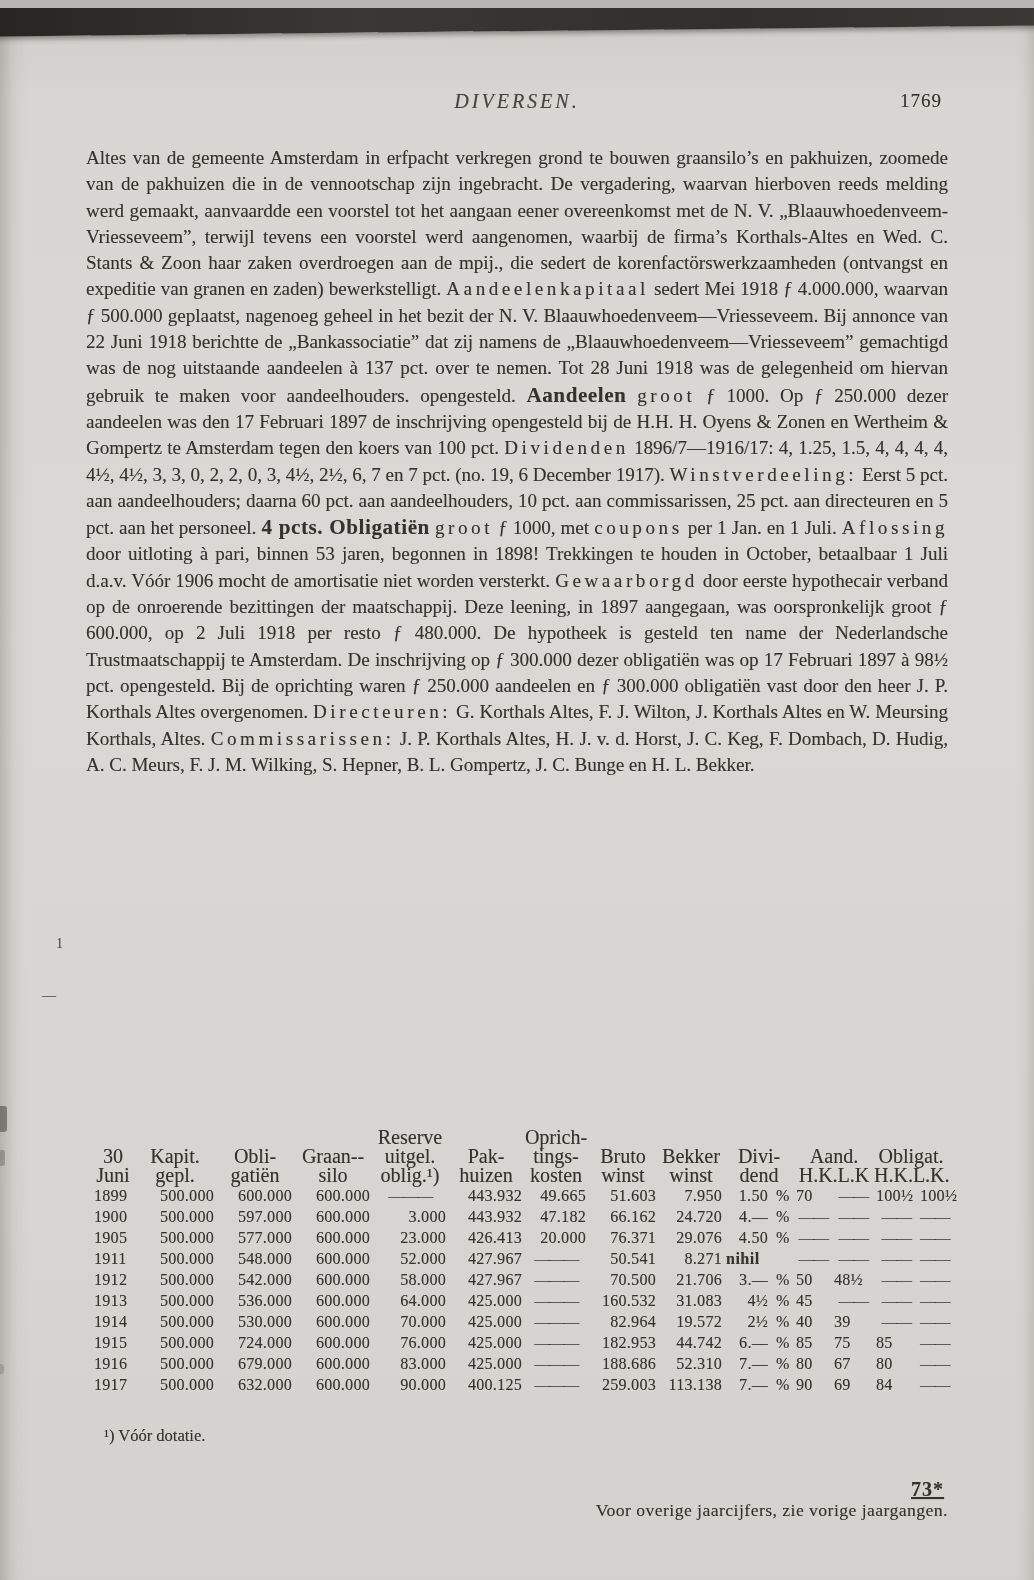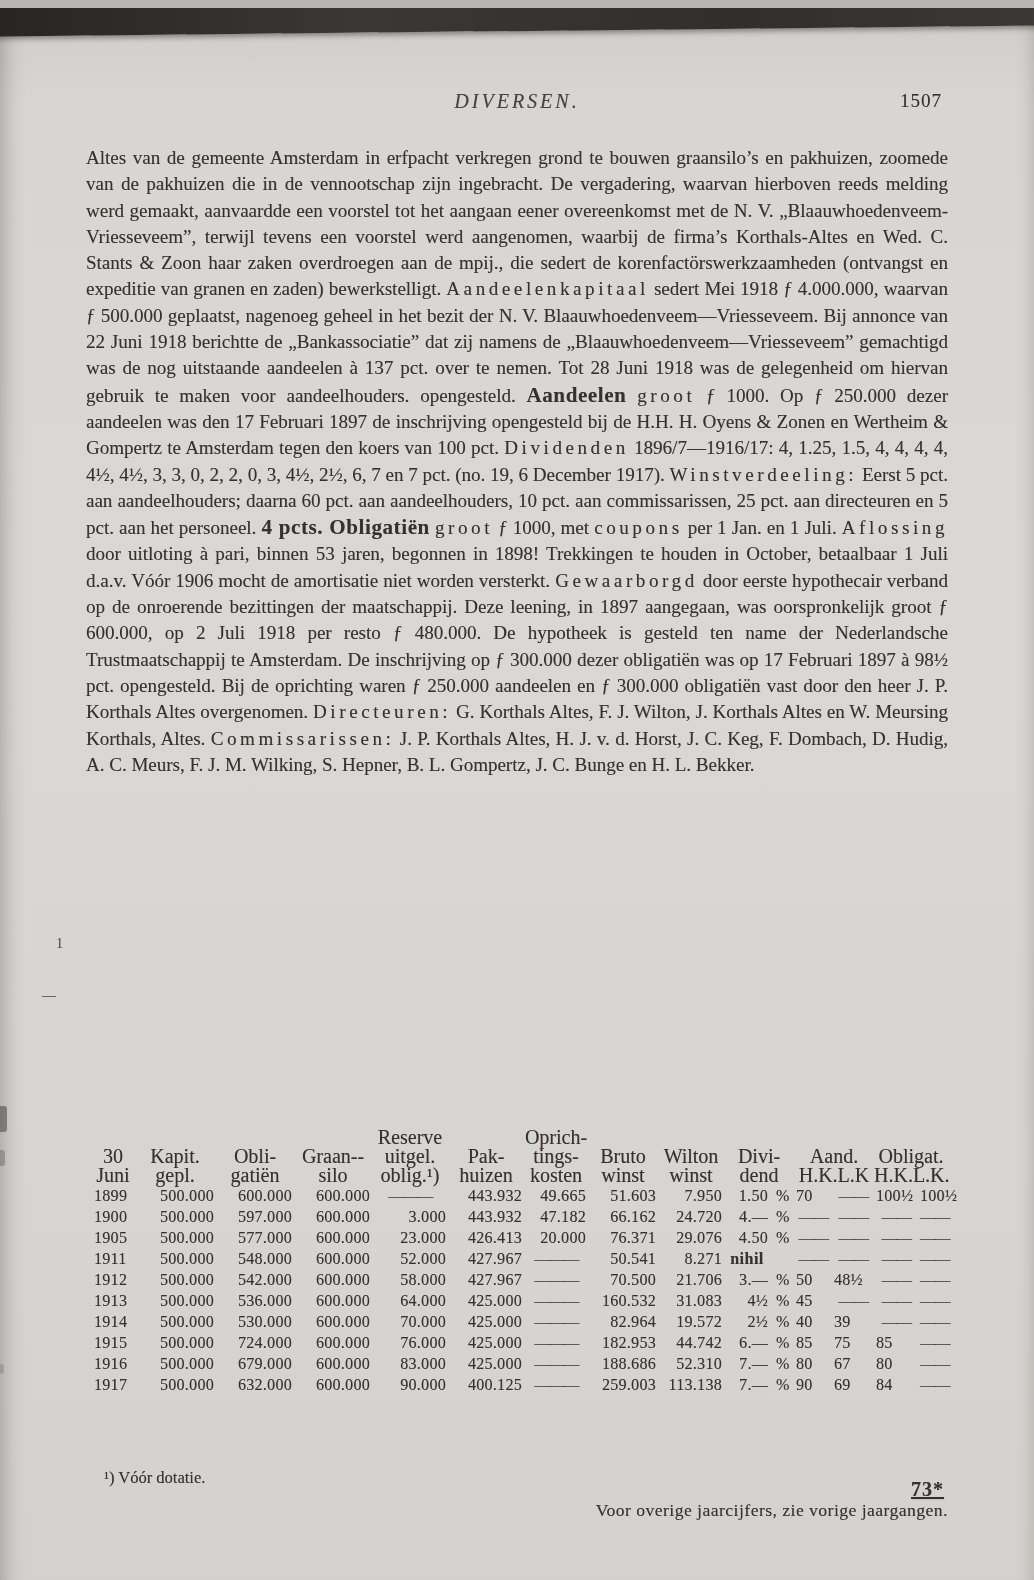--- a/index.html
+++ b/index.html
@@ -49,23 +49,23 @@
     white-space:nowrap;
   }
   .fin-table td{
     padding:0 2px;line-height:21px;white-space:nowrap;
     letter-spacing:0.3px;
   }
   td.al-r{text-align:right;}
   td.al-l{text-align:left;padding-left:6px;}
   td.al-c{}
   td.dash-cell{color:rgba(62,58,53,0.8);letter-spacing:-1.5px;text-align:center;}
-  td.nihil{font-weight:bold;text-align:center;letter-spacing:0.5px;}
+  td.nihil{font-weight:bold;text-align:left;letter-spacing:0.5px;}
   .footnote{
-    position:absolute;top:1460px;left:104px;
+    position:absolute;top:1418px;left:104px;
     font-size:16.5px;
   }
   .footer-note{
     position:absolute;top:1492px;left:86px;width:862px;
     text-align:right;font-size:17.5px;letter-spacing:0.5px;
   }
   .signature{
     position:absolute;top:1470px;right:90px;
     font-size:20px;font-weight:bold;letter-spacing:1px;text-decoration:underline;
   }
@@ -77,21 +77,21 @@
   .smudge-b{top:1142px;width:5px;height:16px;opacity:0.6;}
   .smudge-c{top:1356px;width:4px;height:10px;opacity:0.4;}
 </style>
 </head>
 <body>
 
 <div class="page">
   <div class="scan-edge"></div>
 
   <div class="running-head">DIVERSEN.</div>
-  <div class="page-number">1507</div>
+  <div class="page-number">1769</div>
 
   <div class="body-paragraph"><span class="seg-n">Altes van de gemeente Amsterdam in erfpacht verkregen grond te bouwen graansilo’s en pakhuizen, zoomede van de pakhuizen die in de vennootschap zijn ingebracht. De vergadering, waarvan hierboven reeds melding werd gemaakt, aanvaardde een voorstel tot het aangaan eener overeenkomst met de N. V. „Blaauwhoedenveem-Vriesseveem”, terwijl tevens een voorstel werd aangenomen, waarbij de firma’s Korthals-Altes en Wed. C. Stants &amp; Zoon haar zaken overdroegen aan de mpij., die sedert de korenfactörswerkzaamheden (ontvangst en expeditie van granen en zaden) bewerkstelligt. </span><span class="seg-sp">Aandeelenkapitaal</span><span class="seg-n"> sedert Mei 1918 ƒ 4.000.000, waarvan ƒ 500.000 geplaatst, nagenoeg geheel in het bezit der N. V. Blaauwhoedenveem—Vriesseveem. Bij annonce van 22 Juni 1918 berichtte de „Bankassociatie” dat zij namens de „Blaauwhoedenveem—Vriesseveem” gemachtigd was de nog uitstaande aandeelen à 137 pct. over te nemen. Tot 28 Juni 1918 was de gelegenheid om hiervan gebruik te maken voor aandeelhouders. opengesteld. </span><span class="seg-b">Aandeelen</span><span class="seg-n"> </span><span class="seg-sp">groot</span><span class="seg-n"> ƒ 1000. Op ƒ 250.000 dezer aandeelen was den 17 Februari 1897 de inschrijving opengesteld bij de H.H. H. Oyens &amp; Zonen en Wertheim &amp; Gompertz te Amsterdam tegen den koers van 100 pct. </span><span class="seg-sp">Dividenden</span><span class="seg-n"> 1896/7—1916/17: 4, 1.25, 1.5, 4, 4, 4, 4, 4½, 4½, 3, 3, 0, 2, 2, 0, 3, 4½, 2½, 6, 7 en 7 pct. (no. 19, 6 December 1917). </span><span class="seg-sp">Winstverdeeling:</span><span class="seg-n"> Eerst 5 pct. aan aandeelhouders; daarna 60 pct. aan aandeelhouders, 10 pct. aan commissarissen, 25 pct. aan directeuren en 5 pct. aan het personeel. </span><span class="seg-b">4 pcts. Obligatiën</span><span class="seg-n"> </span><span class="seg-sp">groot</span><span class="seg-n"> ƒ 1000, met </span><span class="seg-sp">coupons</span><span class="seg-n"> per 1 Jan. en 1 Juli. </span><span class="seg-sp">Aflossing</span><span class="seg-n"> door uitloting à pari, binnen 53 jaren, begonnen in 1898! Trekkingen te houden in October, betaalbaar 1 Juli d.a.v. Vóór 1906 mocht de amortisatie niet worden versterkt. </span><span class="seg-sp">Gewaarborgd</span><span class="seg-n"> door eerste hypothecair verband op de onroerende bezittingen der maatschappij. Deze leening, in 1897 aangegaan, was oorspronkelijk groot ƒ 600.000, op 2 Juli 1918 per resto ƒ 480.000. De hypotheek is gesteld ten name der Nederlandsche Trustmaatschappij te Amsterdam. De inschrijving op ƒ 300.000 dezer obligatiën was op 17 Februari 1897 à 98½ pct. opengesteld. Bij de oprichting waren ƒ 250.000 aandeelen en ƒ 300.000 obligatiën vast door den heer J. P. Korthals Altes overgenomen. </span><span class="seg-sp">Directeuren:</span><span class="seg-n"> G. Korthals Altes, F. J. Wilton, J. Korthals Altes en W. Meursing Korthals, Altes. </span><span class="seg-sp">Commissarissen:</span><span class="seg-n"> J. P. Korthals Altes, H. J. v. d. Horst, J. C. Keg, F. Dombach, D. Hudig, A. C. Meurs, F. J. M. Wilking, S. Hepner, B. L. Gompertz, J. C. Bunge en H. L. Bekker.</span></div>
 
   <table class="fin-table">
     <colgroup>
         <col style="width: 42px;">
         <col style="width: 82px;">
         <col style="width: 78px;">
         <col style="width: 78px;">
         <col style="width: 76px;">
@@ -119,21 +119,21 @@
         </tr>
         <tr>
           <th>30</th>
           <th>Kapit.</th>
           <th>Obli-</th>
           <th>Graan--</th>
           <th>uitgel.</th>
           <th>Pak-</th>
           <th>tings-</th>
           <th>Bruto</th>
-          <th>Wilton</th>
+          <th>Bekker</th>
           <th colspan="2">Divi-</th>
           <th colspan="2">Aand.</th>
           <th colspan="2">Obligat.</th>
         </tr>
         <tr>
           <th>Juni</th>
           <th>gepl.</th>
           <th>gatiën</th>
           <th>silo</th>
           <th>oblig.¹)</th>

